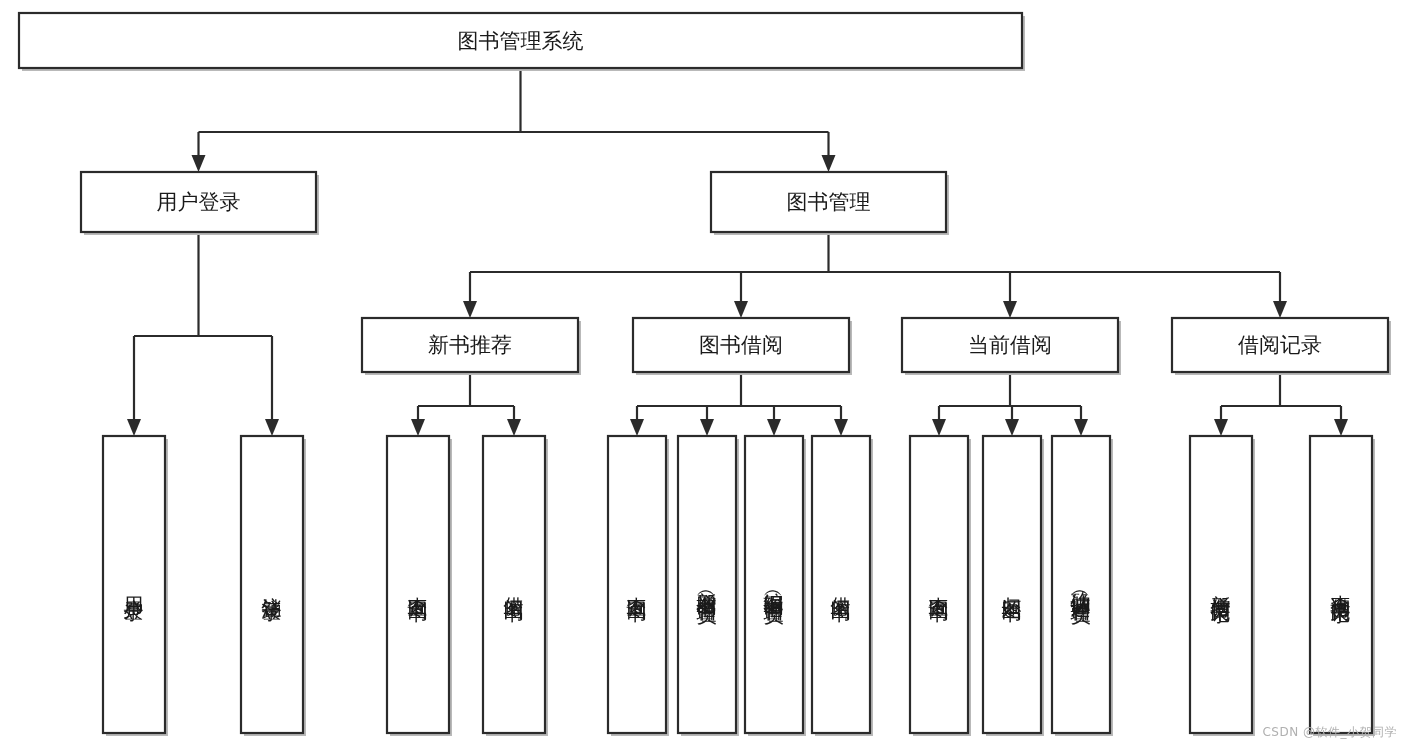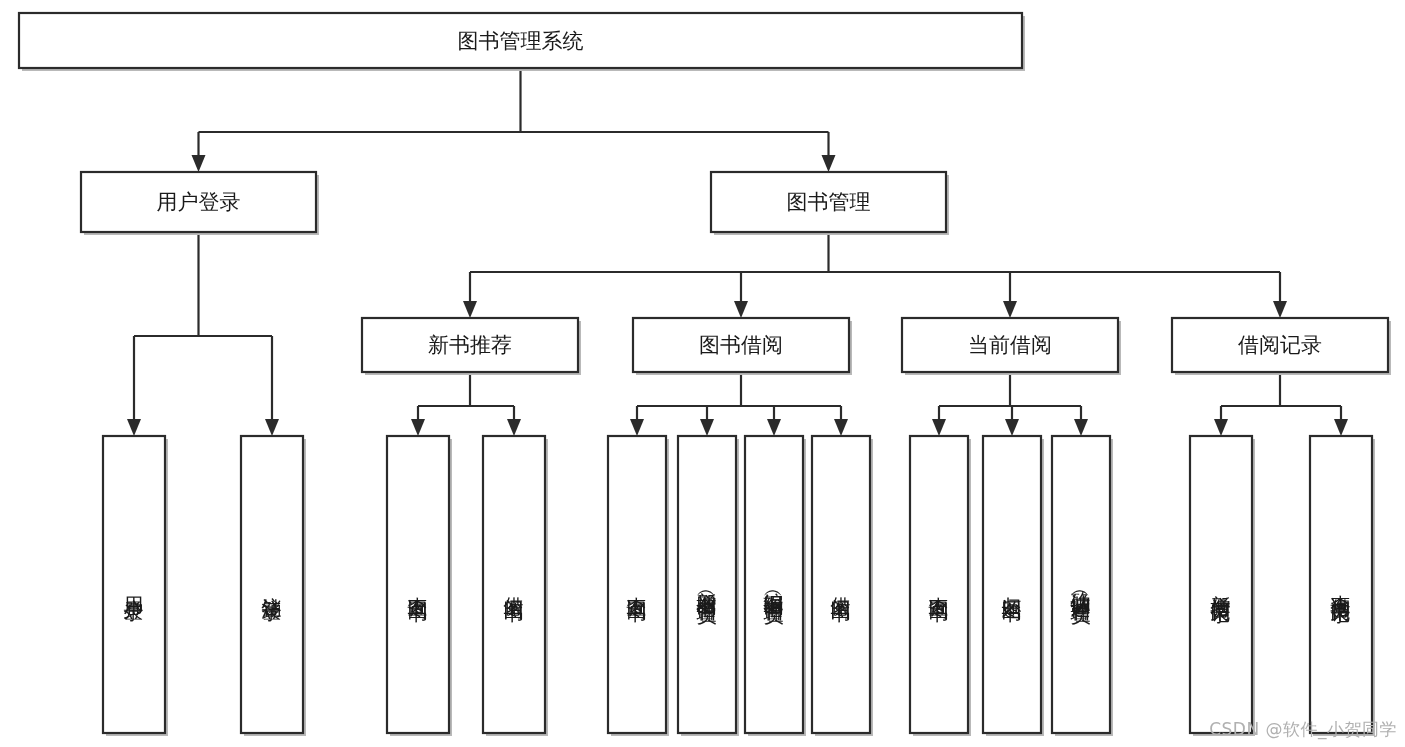--- a/index.html
+++ b/index.html
@@ -66,21 +66,21 @@
     justify-content: center;
     white-space: nowrap;
     line-height: 1;
     pointer-events: none;
   }
   .watermark {
     position: absolute;
     right: 8px;
     bottom: 6px;
     font-family: "DejaVu Sans", "Liberation Sans", sans-serif;
-    font-size: 17px;
+    font-size: 12px;
     color: #b0b0b0;
     letter-spacing: 0.5px;
     white-space: nowrap;
   }
 </style>
 </head>
 <body>
 
 <div id="diagram-root">
   <svg id="tree-svg" viewBox="0 0 1405 747">

